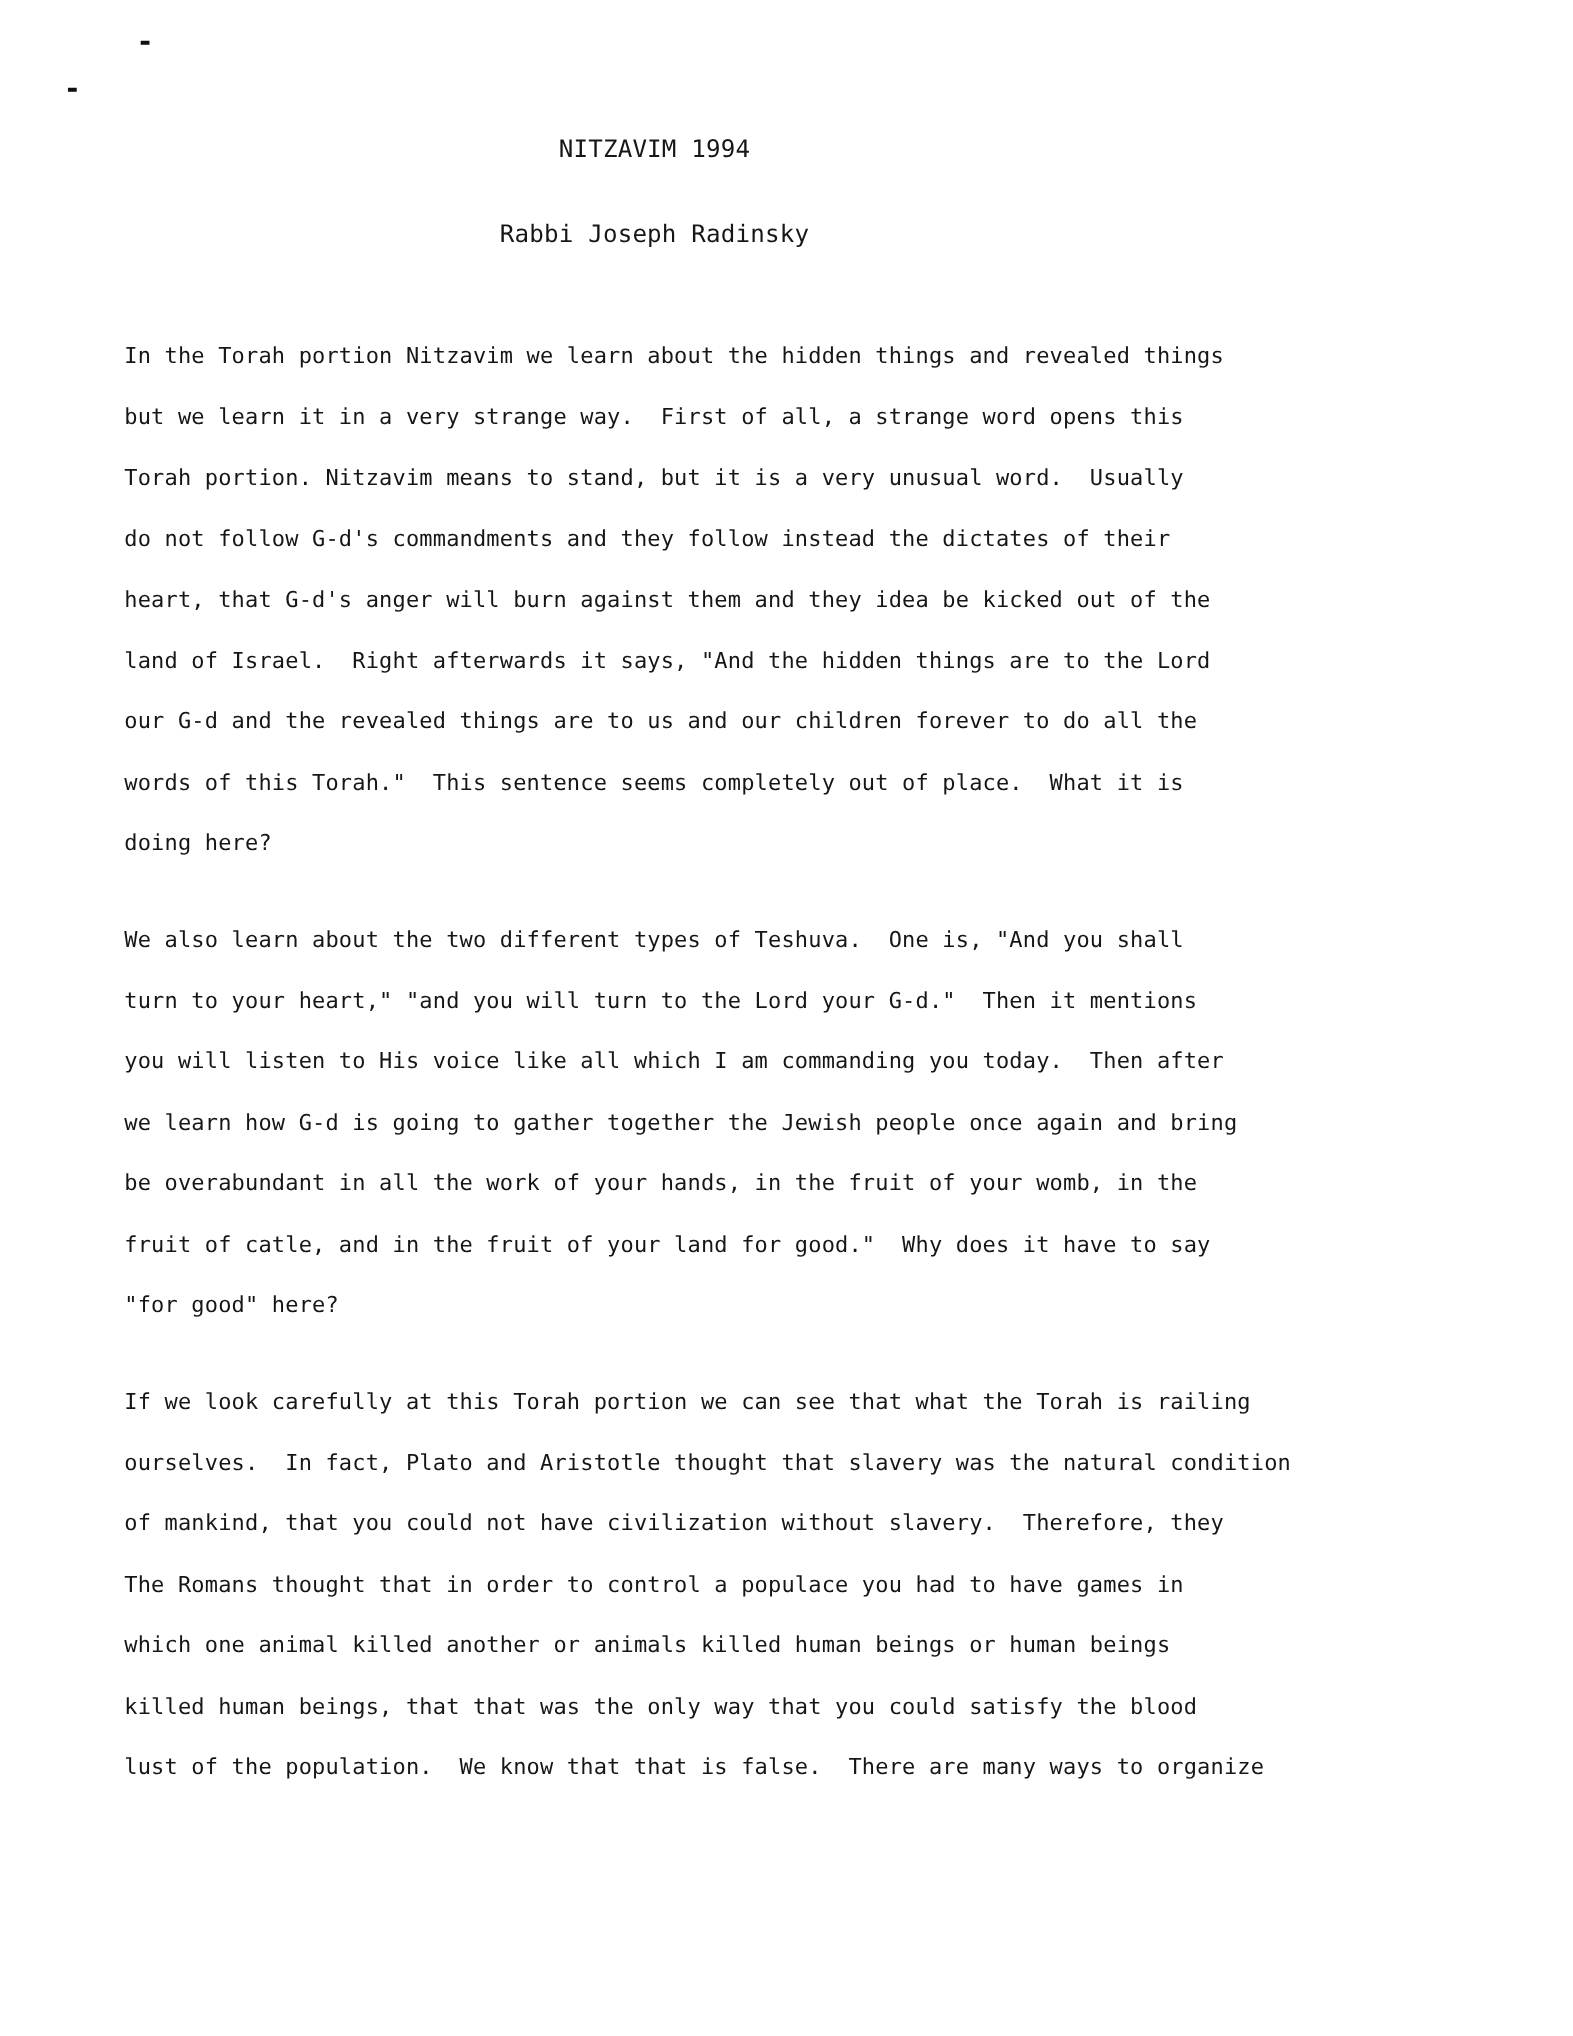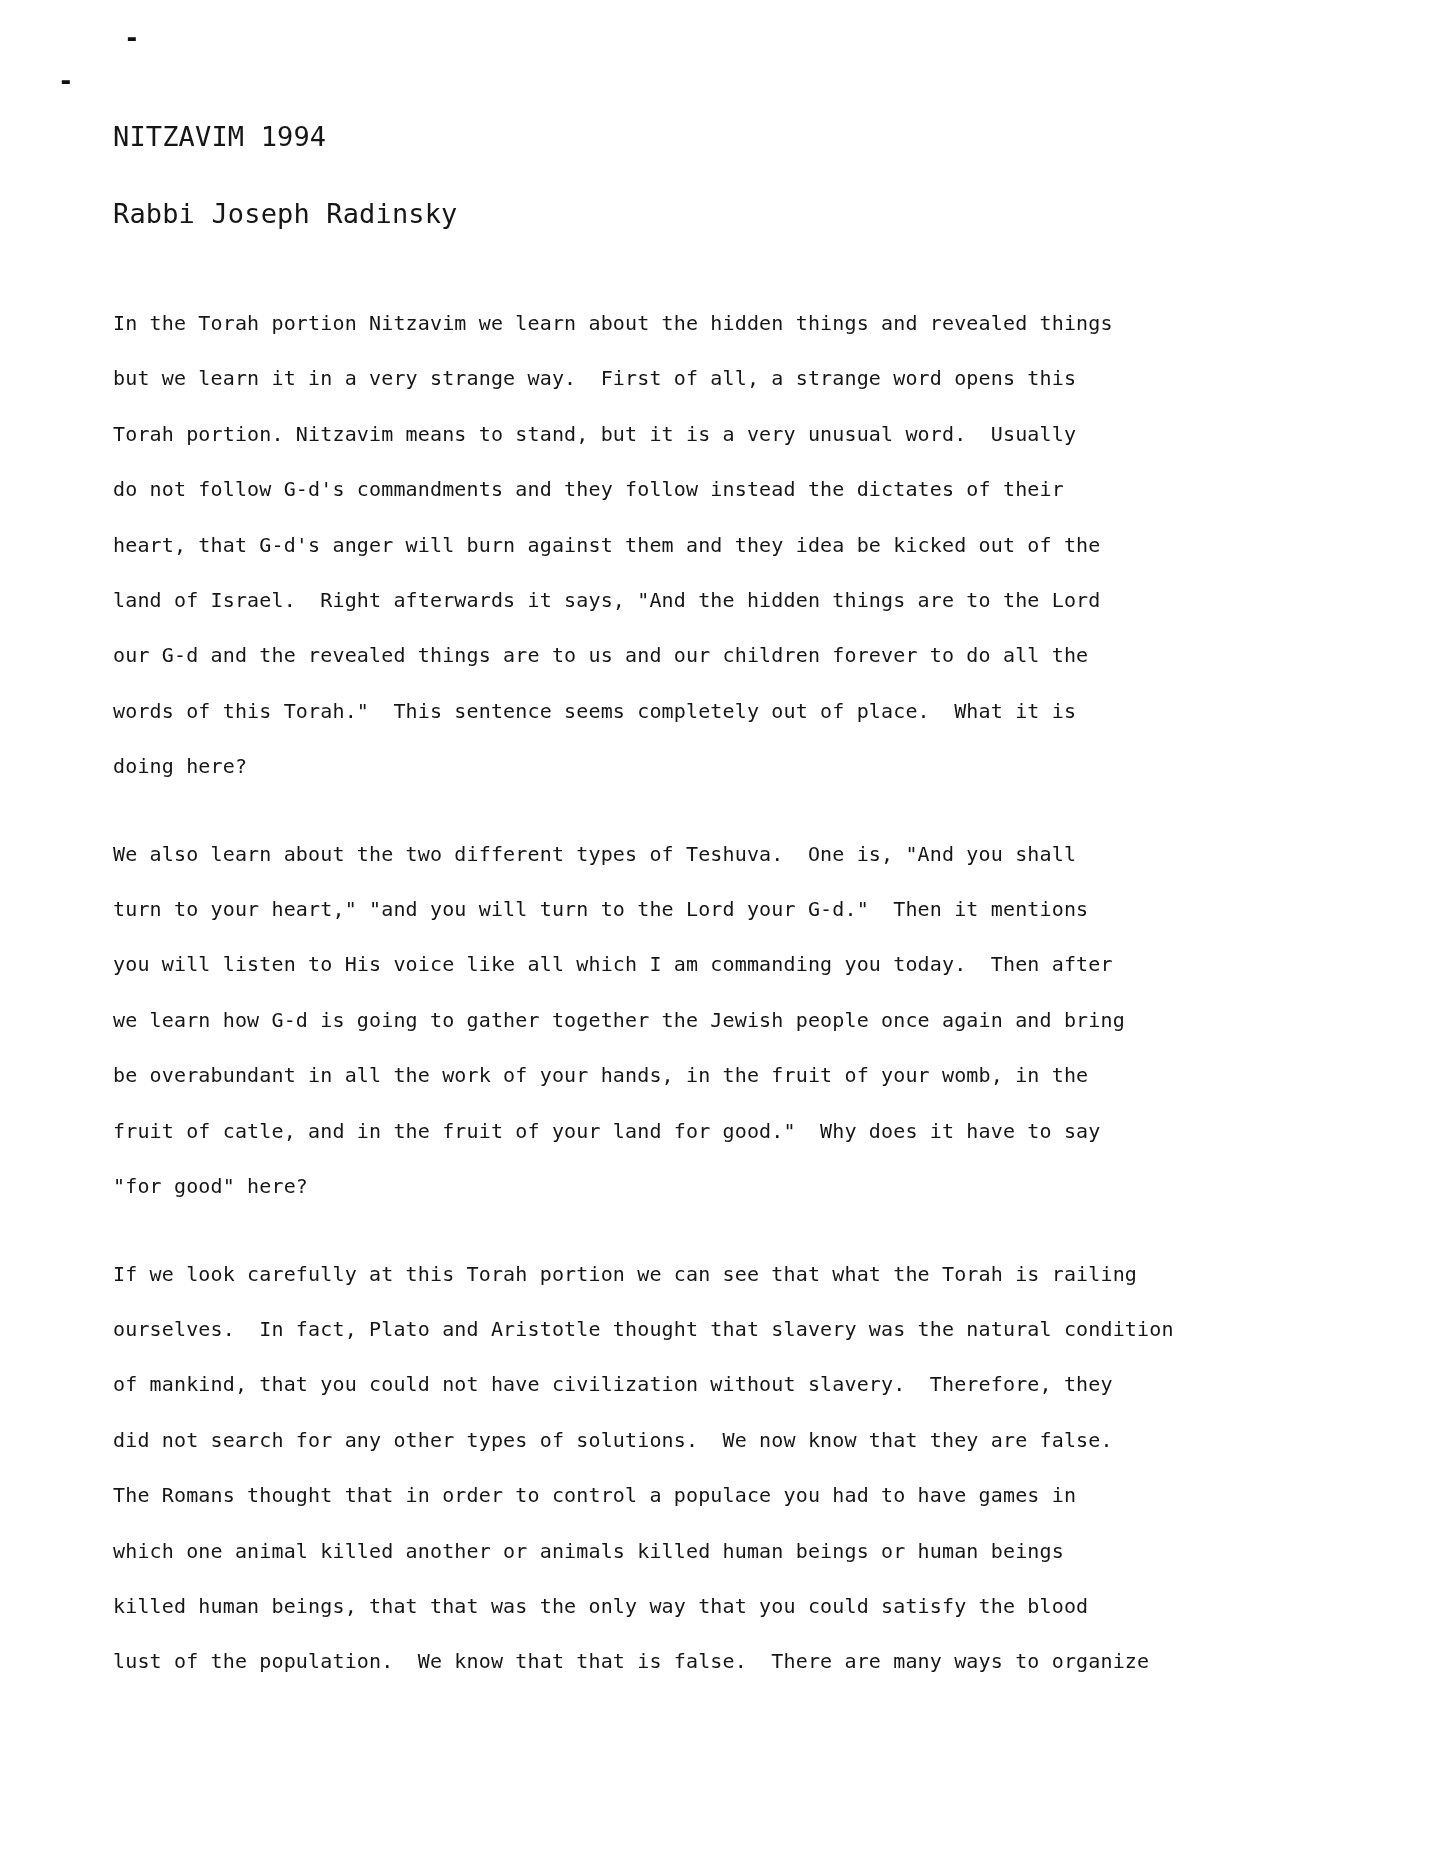--- a/index.html
+++ b/index.html
@@ -22,22 +22,22 @@
   }
   .stray-mark.m1 { left: 124px; top: 28px; }
   .stray-mark.m2 { left: 58px;  top: 71px; }
   .content {
     position: absolute;
     left: 113px;
     top: 73px;
     width: 964px;
   }
   .header {
-    text-align: left;
-    font-size: 27px;
+    text-align: center;
+    font-size: 22px;
     line-height: 25.5px;
     letter-spacing: 0.15px;
     white-space: pre;
   }
   .doc-body { margin-top: 19px; }
   .paragraph { margin: 0; }
   .paragraph + .paragraph { margin-top: 32px; }
   .line {
     font-size: 20px;
     line-height: 55.4px;
@@ -75,21 +75,20 @@
           <div class="line">you will listen to His voice like all which I am commanding you today.  Then after</div>
           <div class="line">we learn how G-d is going to gather together the Jewish people once again and bring</div>
           <div class="line">be overabundant in all the work of your hands, in the fruit of your womb, in the</div>
           <div class="line">fruit of catle, and in the fruit of your land for good."  Why does it have to say</div>
           <div class="line">"for good" here?</div>
         </div>
         <div class="paragraph">
           <div class="line">If we look carefully at this Torah portion we can see that what the Torah is railing</div>
           <div class="line">ourselves.  In fact, Plato and Aristotle thought that slavery was the natural condition</div>
           <div class="line">of mankind, that you could not have civilization without slavery.  Therefore, they</div>
-          <div class="line">did not search for any other types of solutions.  We now know that they are false.</div>
           <div class="line">The Romans thought that in order to control a populace you had to have games in</div>
           <div class="line">which one animal killed another or animals killed human beings or human beings</div>
           <div class="line">killed human beings, that that was the only way that you could satisfy the blood</div>
           <div class="line">lust of the population.  We know that that is false.  There are many ways to organize</div>
         </div>
       </div>
   </div>
 </div>
 
 </body></html>

